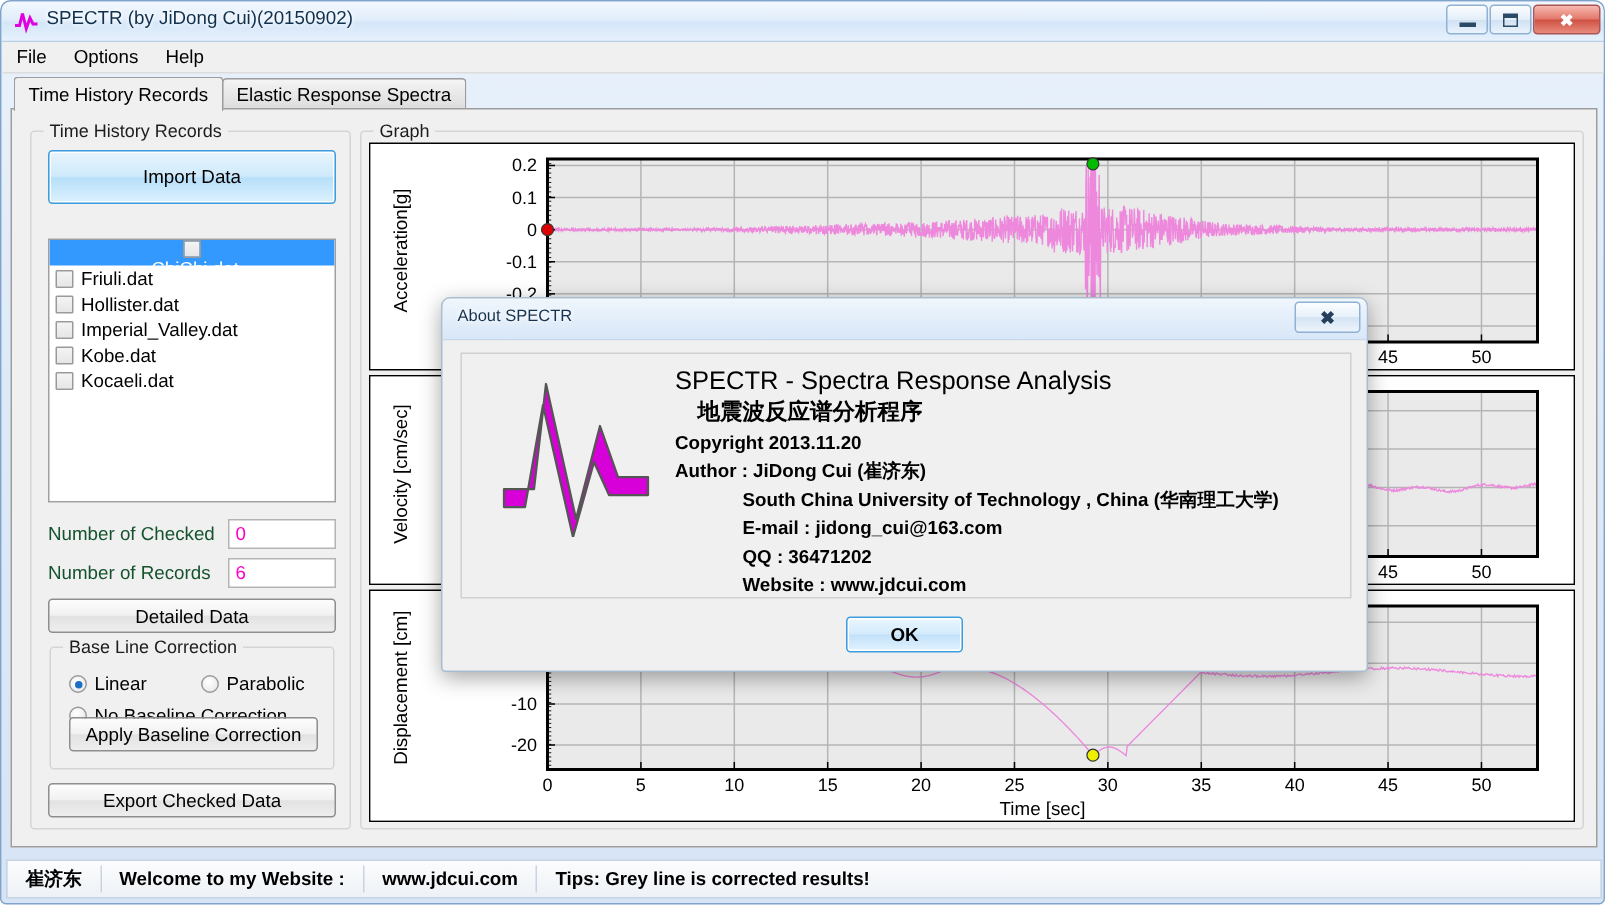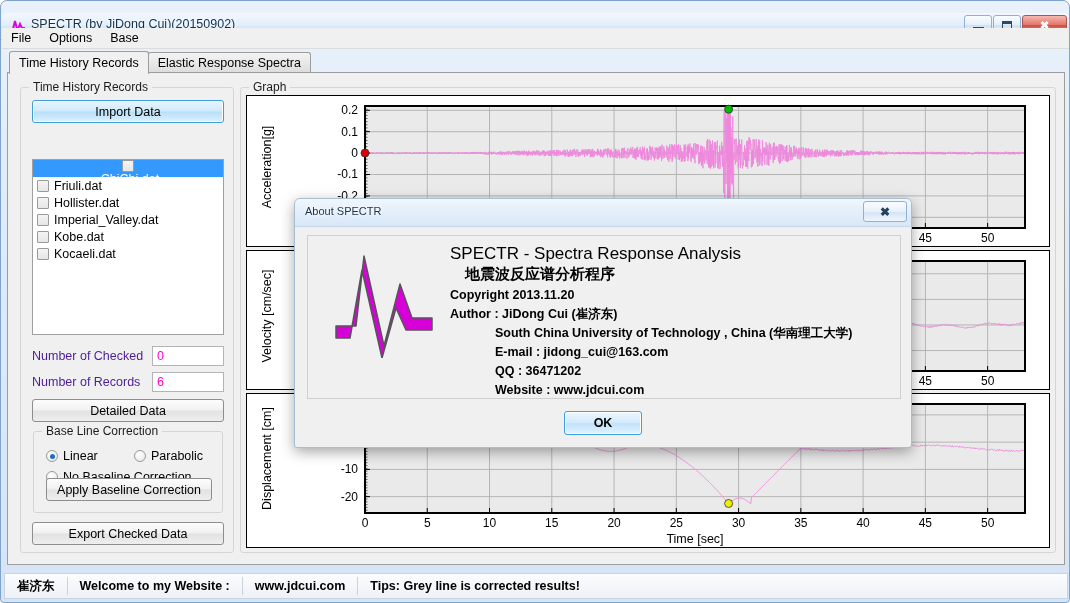--- a/index.html
+++ b/index.html
@@ -16,21 +16,21 @@
     position: absolute; left: 0; top: 0;
     width: 1070px; height: 603px;
     background: linear-gradient(180deg,#e9f2fb 0%, #dfeaf8 40%, #d6e4f5 100%);
     border: 1px solid #7ea4cc;
     border-radius: 7px 7px 4px 4px;
     overflow: hidden;
   }
 
   
   .titlebar {
-    position: absolute; left: 0; top: 12px;
+    position: absolute; left: 0; top: 0;
     width: 1070px; height: 27px;
     background: linear-gradient(180deg,#f2f8fe 0%, #e2eefb 45%, #d4e6f8 55%, #e6f1fc 100%);
     border-bottom: 1px solid #b8cfe6;
     border-radius: 6px 6px 0 0;
   }
   .title-icon {
     position: absolute; left: 8px; top: 5px;
     width: 17px; height: 17px;
   }
   .title-text {
@@ -127,21 +127,21 @@
     font-size: 12.5px; color: #000;
     display: flex; align-items: center; justify-content: center;
     text-align: center;
   }
   .btn.focus {
     border: 1px solid #3c9ddf;
     background: linear-gradient(180deg,#e8f5fd 0%, #cfeafc 48%, #b7dff9 52%, #ddf1fe 100%);
     box-shadow: inset 0 0 0 1px #ffffff;
   }
 
-  #btn-import { position:absolute; left:11px; top:12px; width:192px; height:23px; }
+  #btn-import { position:absolute; left:11px; top:12px; width:192px; height:36px; }
   #btn-clear  { position:absolute; left:11px; top:41px; width:192px; height:23px; }
   #btn-detail { position:absolute; left:11px; top:311px; width:192px; height:23px; }
   #btn-applybl{ position:absolute; left:12px; top:46px; width:166px; height:23px; }
   #btn-export { position:absolute; left:11px; top:434px; width:192px; height:23px; }
 
   
   .listbox {
     position: absolute; left: 11px; top: 71px;
     width: 192px; height: 176px;
     background: #fff;
@@ -156,21 +156,21 @@
   .cbx {
     width: 12px; height: 12px;
     border: 1px solid #9a9a9a;
     background: linear-gradient(180deg,#f4f4f4,#e6e6e6);
     margin-right: 5px; flex: none;
     border-radius: 1px;
   }
 
   
   .fieldrow { position: absolute; left: 11px; height: 21px; display: flex; align-items: center; }
-  .fieldrow .flabel { width: 120px; font-size: 12.5px; color: #4c1d95; }
+  .fieldrow .flabel { width: 120px; font-size: 12.5px; color: #14532d; }
   .fieldrow .fbox {
     width: 72px; height: 20px;
     background: #fff; border: 1px solid #b4b4b4;
     font-size: 12.5px; color: #ff00c8;
     display: flex; align-items: center; padding-left: 4px;
   }
   #row-checked { top: 257px; }
   #row-records { top: 283px; }
 
   
@@ -298,21 +298,21 @@
       <div class="wbtn">
           <i class="glyph-max"></i>
         </div>
       <div class="wbtn close">✖</div>
     </div>
   </div>
 
   <div class="menubar">
     <div class="menu-item">File</div>
     <div class="menu-item">Options</div>
-    <div class="menu-item">Base</div>
+    <div class="menu-item">Help</div>
   </div>
 
   <div class="tabstrip">
     <div class="tab active">Time History Records</div>
     <div class="tab">Elastic Response Spectra</div>
   </div>
 
   <div class="tabbody">
 
     <div class="group" id="grp-records">

